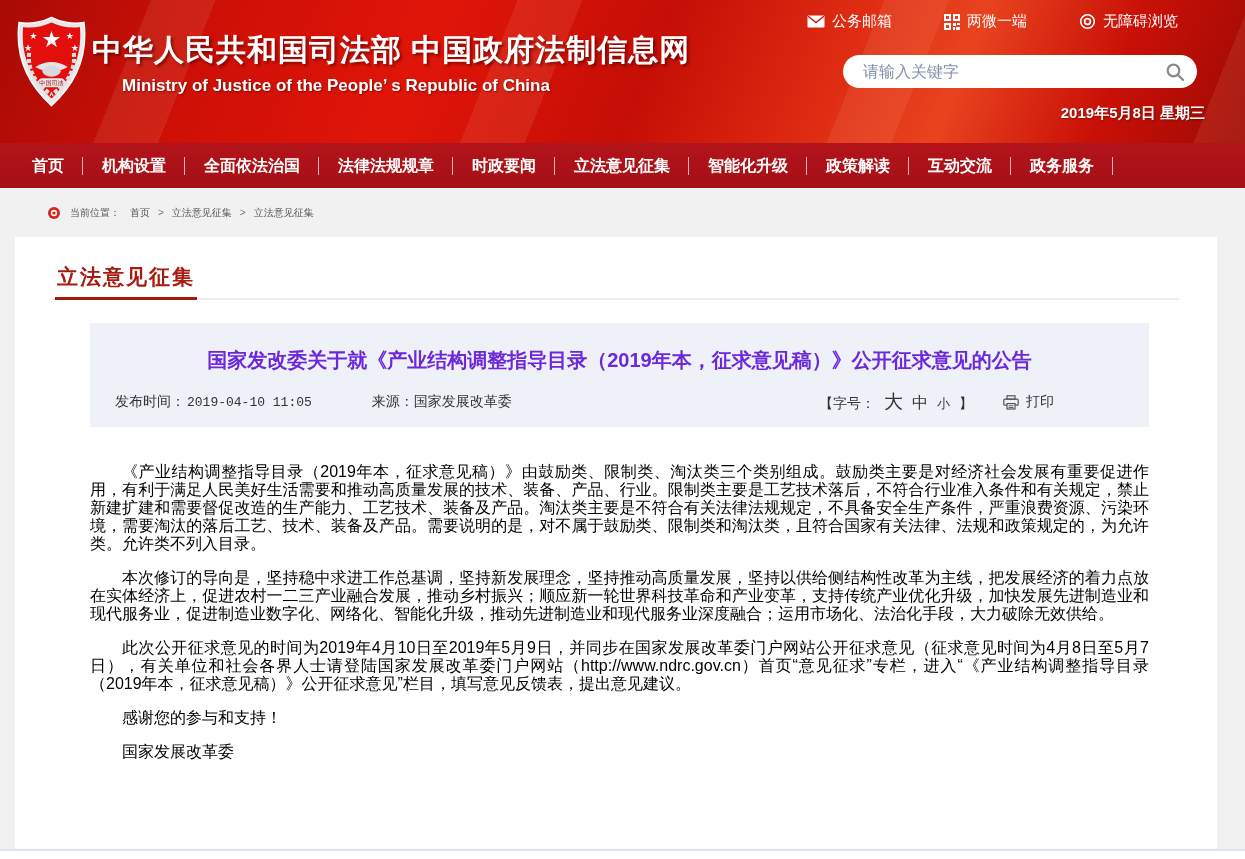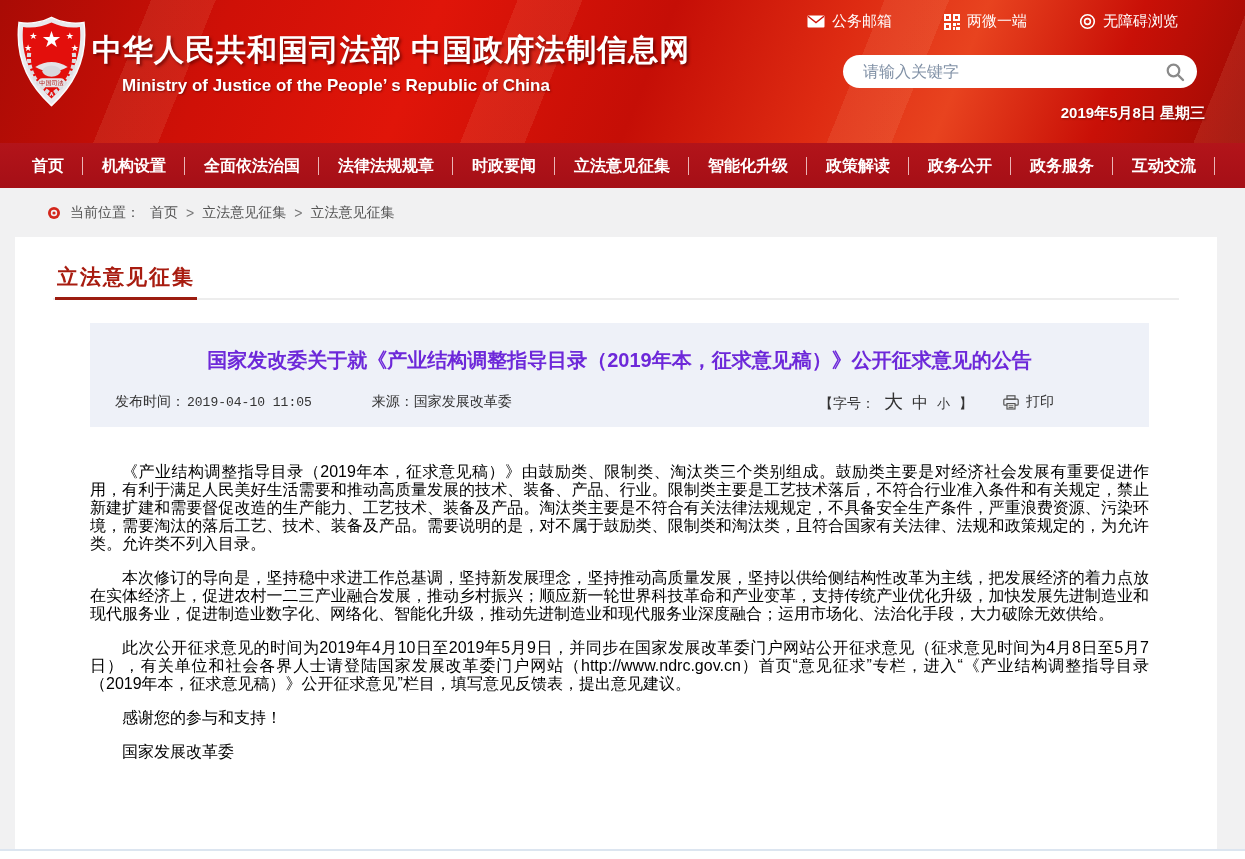--- a/index.html
+++ b/index.html
@@ -26,21 +26,21 @@
     text-shadow:1px 1px 2px rgba(80,0,0,.5);}
   
   .nav{height:45px;background:linear-gradient(var(--nav-red-light,#b3141a),var(--nav-red,#a50f16));
     display:flex;align-items:center;padding-left:32px;}
   .nav a{color:#fff;font-size:16px;font-weight:bold;text-decoration:none;padding:0 19px;position:relative;
     line-height:45px;white-space:nowrap;cursor:pointer;}
   .nav a:first-child{padding-left:0;}
   .nav a::after{content:"";position:absolute;right:0;top:14px;width:1px;height:18px;background:rgba(255,235,235,.75);}
   
   .main-bg{background:var(--page-bg,#f1f1f2);}
-  .breadcrumb{height:49px;display:flex;align-items:center;padding-left:47px;font-size:14px;color:#555;}
+  .breadcrumb{height:49px;display:flex;align-items:center;padding-left:47px;font-size:10px;color:#555;}
   .breadcrumb .bc-icon{margin-right:9px;display:flex;}
   .breadcrumb a{color:#555;text-decoration:none;cursor:pointer;}
   .bc-sep{margin:0 8px;color:#777;}
   .bc-label{margin-right:10px;}
   .panel{margin:0 28px 0 15px;background:#fff;height:612px;box-sizing:border-box;padding:26px 38px 0;}
   .bottom-line{height:2px;background:var(--bottom-line-blue,#dce5f0);}
   
   .section-head{border-bottom:2px solid #ededed;padding-left:2px;}
   .section-title{display:inline-block;color:var(--section-red,#a81c10);font-size:21px;font-weight:bold;
     letter-spacing:2px;padding:0 2px 6px;border-bottom:3px solid #9c1c10;margin-bottom:-2px;}
@@ -131,23 +131,22 @@
 
 <div class="nav">
     <a>首页</a>
     <a>机构设置</a>
     <a>全面依法治国</a>
     <a>法律法规规章</a>
     <a>时政要闻</a>
     <a>立法意见征集</a>
     <a>智能化升级</a>
     <a>政策解读</a>
-    <a>政务公开</a>
+    <a>互动交流</a>
     <a>政务服务</a>
-    <a>互动交流</a>
   </div>
 
 <div class="main-bg">
   <div class="breadcrumb">
     <span class="bc-icon">
       <svg width="14" height="14" viewBox="0 0 14 14">
         <circle cx="7" cy="7" r="6" fill="#d3261b"></circle>
         <circle cx="7" cy="7" r="3.2" fill="#f1f1f2"></circle>
         <circle cx="7" cy="7" r="1.6" fill="#d3261b"></circle>
       </svg>

